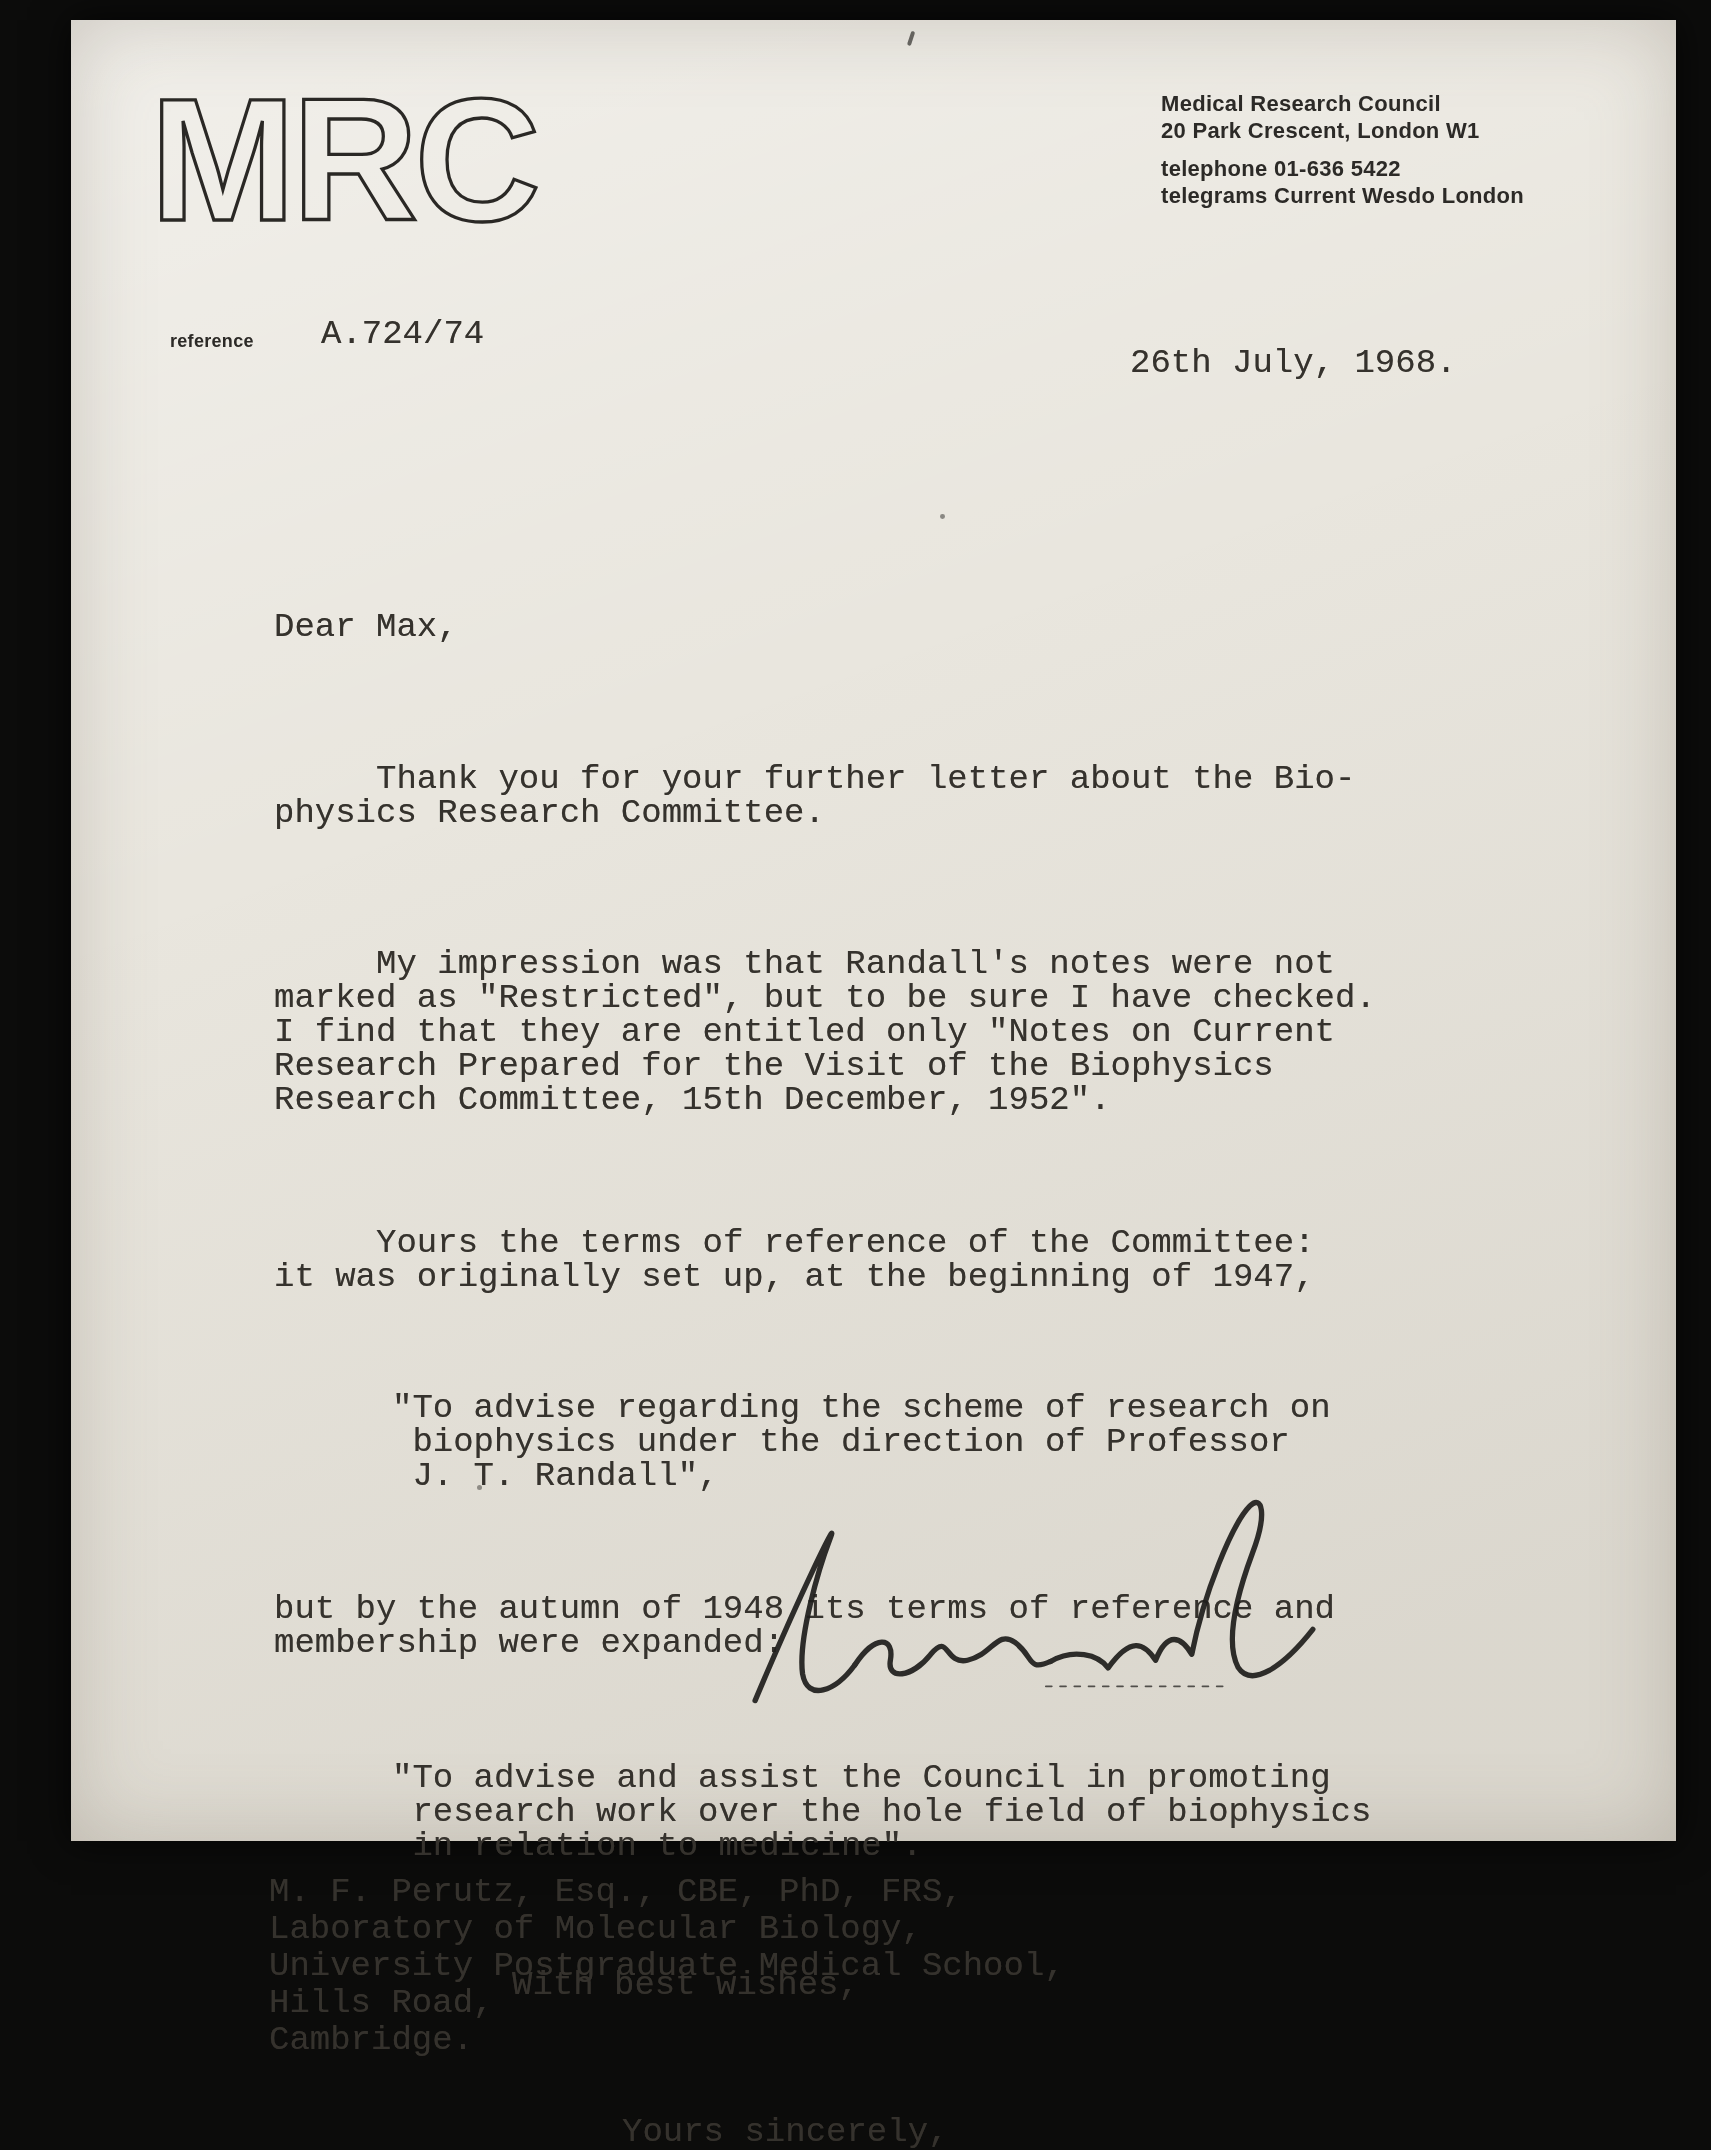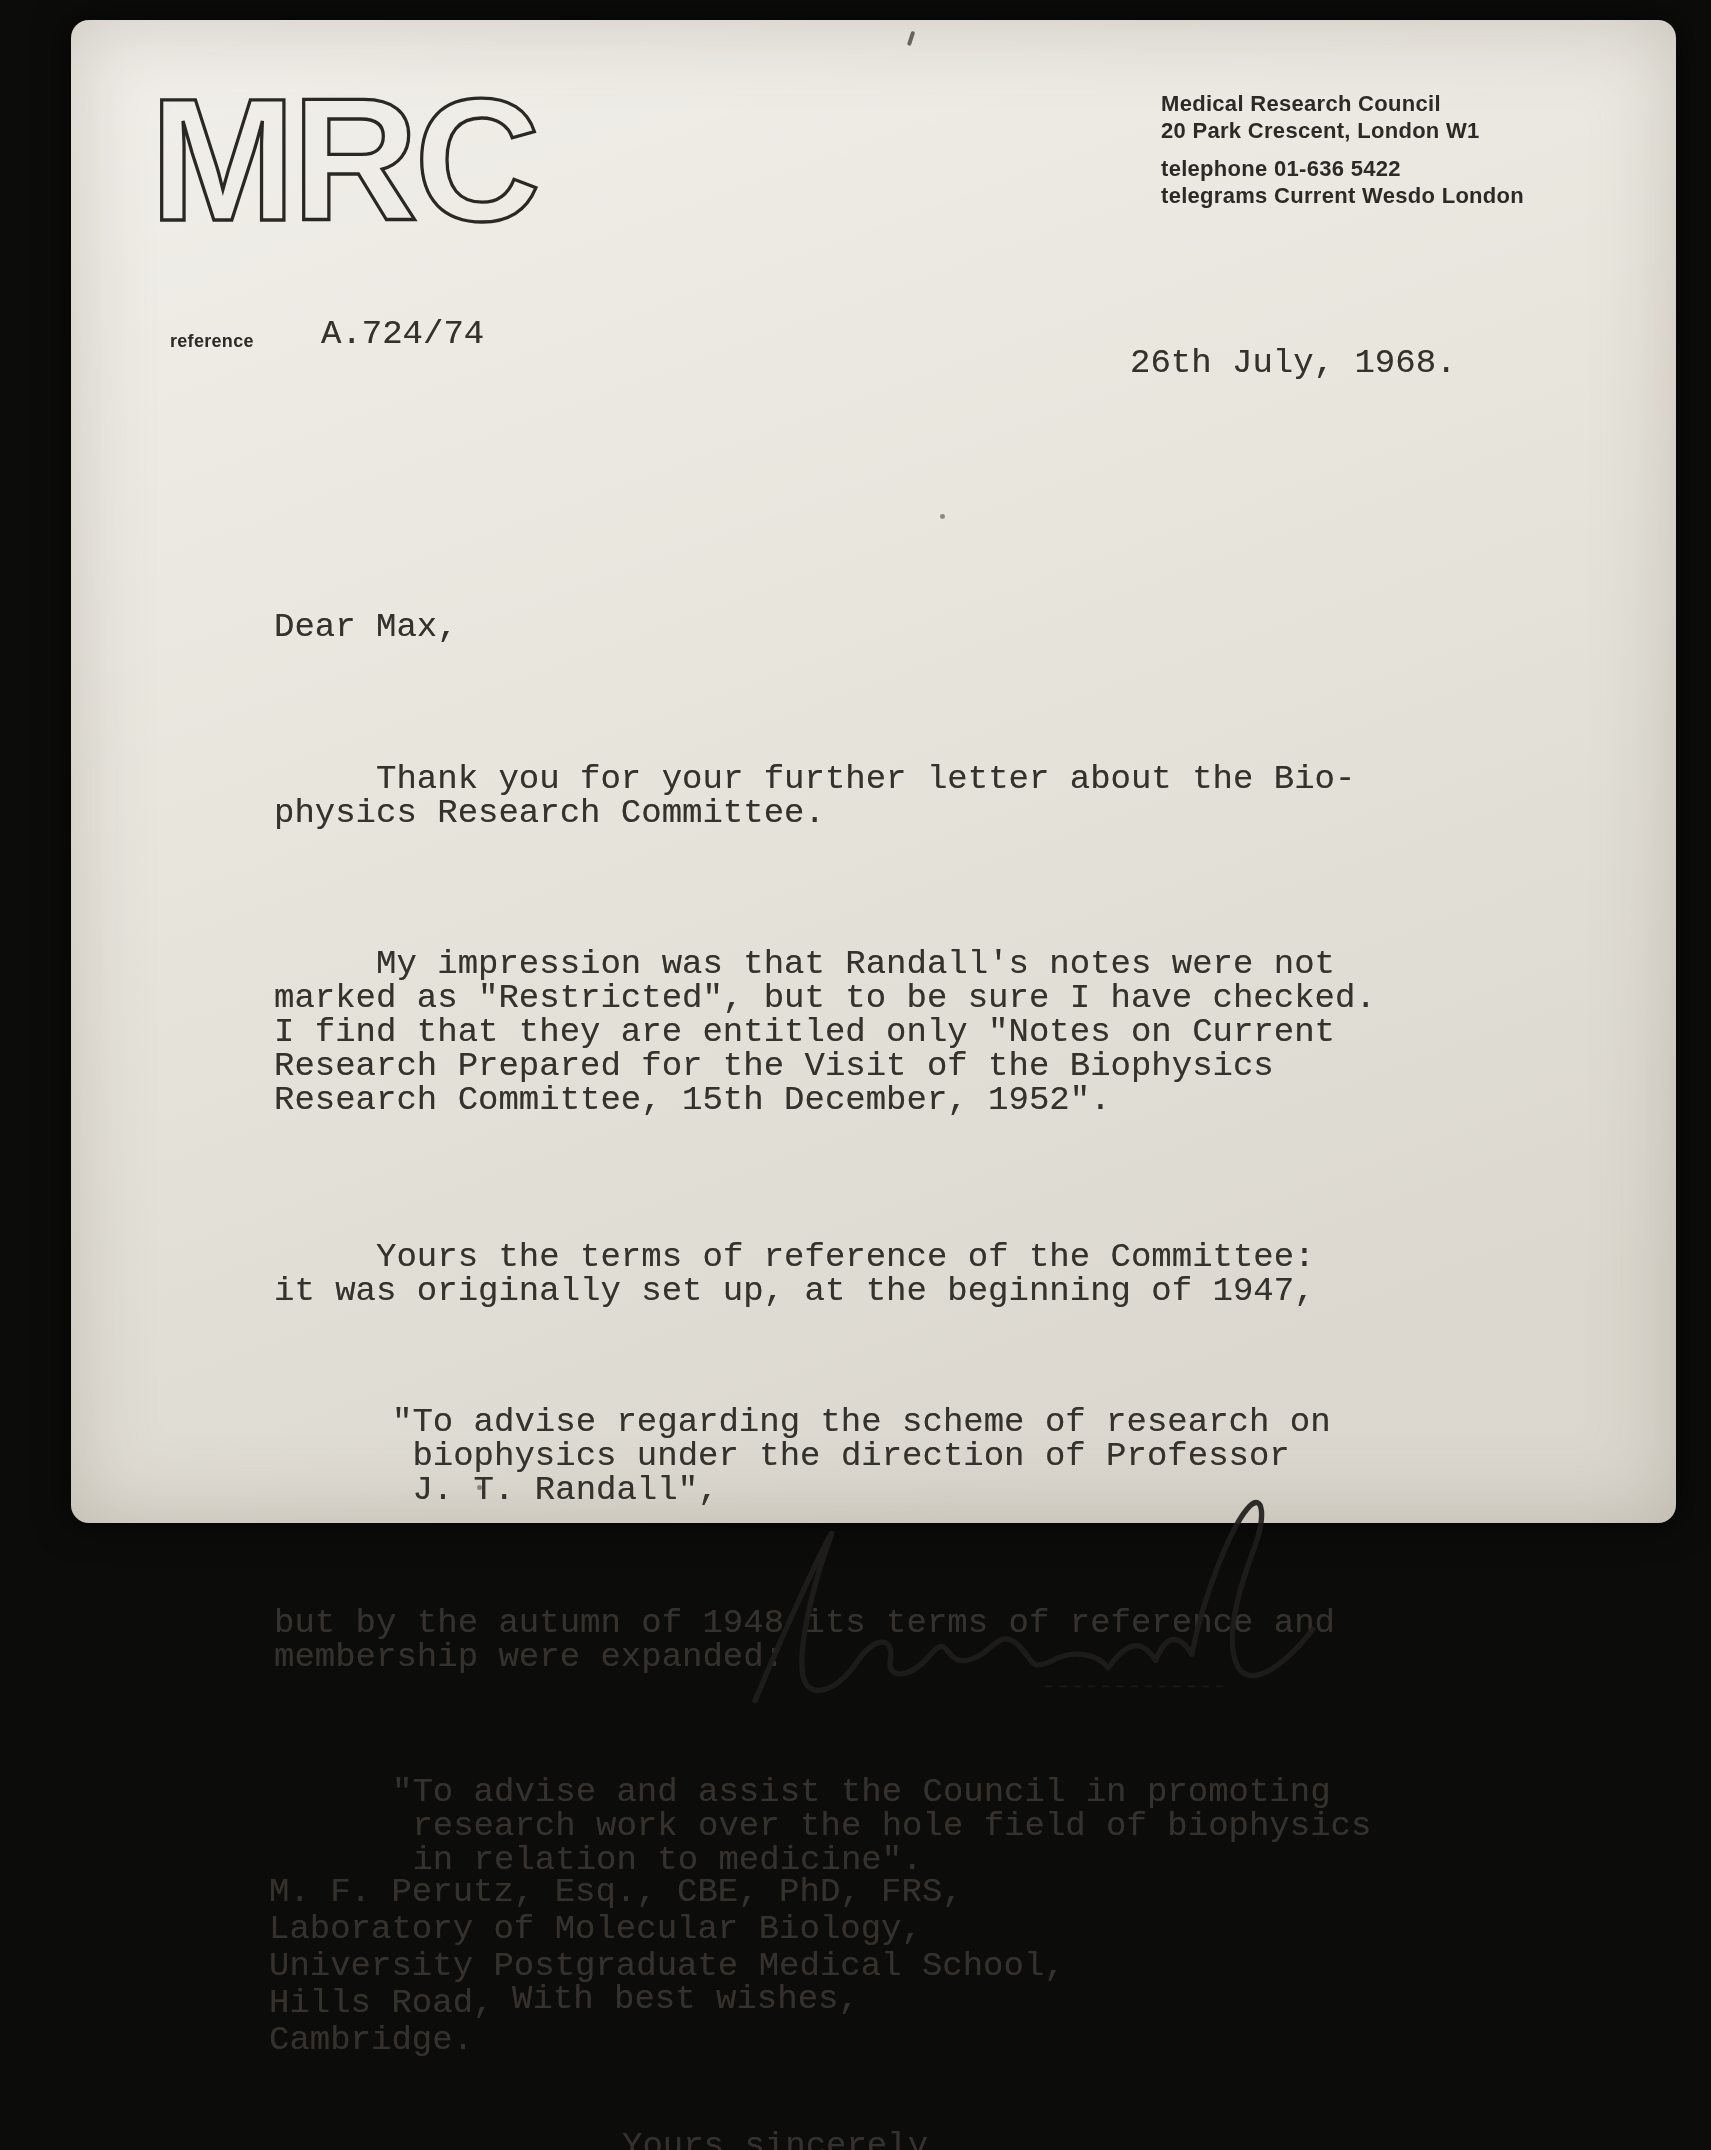--- a/index.html
+++ b/index.html
@@ -11,25 +11,24 @@
   html,body{width:1711px;height:2151px;}
   body{
     background:var(--frame);
     position:relative;
     overflow:hidden;
     font-family:"Liberation Sans", sans-serif;
   }
   .paper{
     position:absolute;
     left:71px; top:20px;
-    width:1605px; height:1503px;
+    width:1605px; height:1821px;
     background-color:var(--paper);
     background-image:linear-gradient(160deg, rgba(255,255,255,.38), rgba(255,255,255,0) 38%, rgba(95,85,65,.10) 88%);
     box-shadow: inset 0 0 83px rgba(110,100,85,.28), 0 0 36px rgba(0,0,0,.75);
-    border-radius: 18px;
   }
   .mono{
     font-family:"Liberation Mono","DejaVu Sans Mono",monospace;
     color:var(--ink);
     white-space:pre-wrap;
     text-shadow:0 0 0.6px rgba(62,57,50,.55);
   }
   .logo-svg{position:absolute;left:76px;top:59px;width:404px;height:160px;}
   .head-right{
     position:absolute;left:1090px;top:70px;
@@ -44,21 +43,21 @@
     font-weight:bold;font-size:18px;color:#2c2a27;letter-spacing:0.3px;
   }
   .ref-value{position:absolute;left:250px;top:297px;font-size:34px;line-height:34px;}
   .date{position:absolute;left:1059px;top:326px;font-size:34px;line-height:34px;}
   .body-text{
     position:absolute;left:203px;top:522px;width:1331px;
     font-size:34px;line-height:34px;
   }
   .sal{margin-bottom:50px;}
   .p1{margin-bottom:49px;}
-  .p2{margin-bottom:55px;}
+  .p2{margin-bottom:41px;}
   .p3{margin-bottom:28.5px;}
   .q1{margin-left:118px;margin-bottom:31px;}
   .p4{margin-bottom:33px;}
   .q2{margin-left:118px;margin-bottom:37px;}
   .wishes{margin-left:238px;margin-bottom:45px;}
   .closing{margin-left:348px;}
   .signature{
     position:absolute;left:642px;top:1467px;width:636px;height:267px;
   }
   .recipient{

